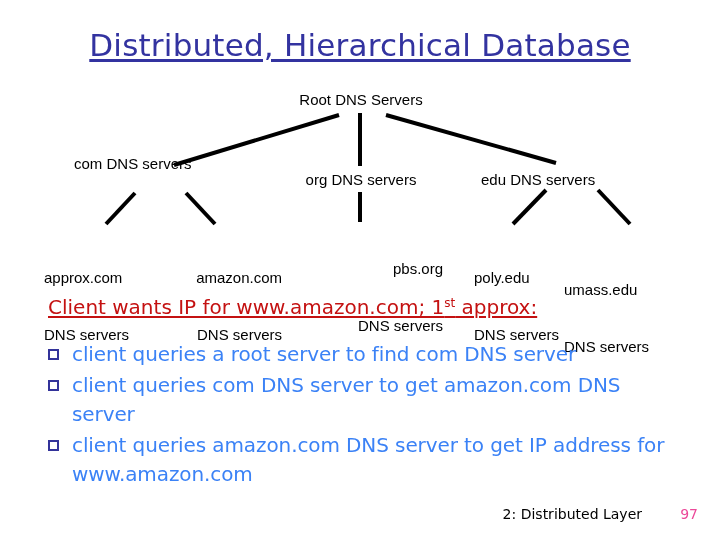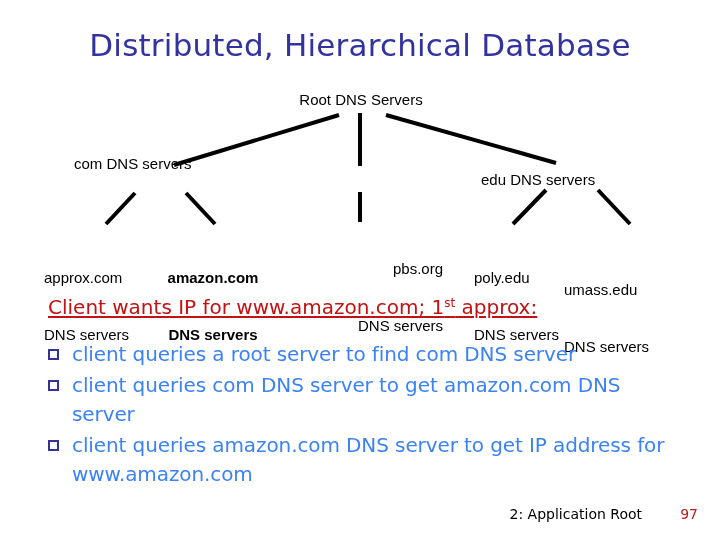--- a/index.html
+++ b/index.html
@@ -21,20 +21,21 @@
     position: absolute;
     left: 0;
     top: 26px;
     width: 720px;
     text-align: center;
     font-family: "DejaVu Sans", sans-serif;
     font-size: 31px;
     line-height: 38px;
     letter-spacing: 0.2px;
     color: #3333a0;
+    text-decoration: underline;
     text-underline-offset: 3px;
     white-space: nowrap;
   }
 
   
   #tree {
     position: absolute;
     left: 0;
     top: 84px;
     width: 720px;
@@ -49,21 +50,21 @@
     color: #000000;
     white-space: pre;
     text-align: center;
   }
   #node-root      { left: 273px; top: 6px;  width: 160px; }
   #node-com       { left: 66px;  top: 70px; width: 172px; text-align: left; }
   #node-org       { left: 273px; top: 86px; width: 160px; }
   #node-edu       { left: 473px; top: 86px; width: 166px; text-align: left; }
 
   #node-yahoo     { left: 36px;  top: 146px; width: 114px; text-align: left; }
-  #node-amazon    { left: 148px; top: 146px; width: 114px; text-align: center; font-weight: bold; }
+  #node-amazon    { left: 160px; top: 146px; width: 114px; text-align: right; }
   #node-pbs       { left: 315px; top: 137px; width: 120px; text-align: right; }
   #node-poly      { left: 466px; top: 146px; width: 110px; text-align: left; }
   #node-umass     { left: 556px; top: 158px; width: 124px; text-align: left; }
 
   
   #tree-lines {
     position: absolute;
     left: 0; top: 0;
     width: 720px; height: 196px;
   }
@@ -131,21 +132,21 @@
     color: #000000;
     white-space: nowrap;
   }
   #footer-page {
     position: absolute;
     right: 22px;
     top: 0;
     font-family: "DejaVu Sans", sans-serif;
     font-size: 14px;
     line-height: 18px;
-    color: #b91c1c;
+    color: #ec4899;
   }
 </style>
 </head>
 <body>
 
 <div id="slide-title">Distributed, Hierarchical Database</div>
 
 <div id="tree">
 
   <svg id="tree-lines" viewBox="0 0 720 196" width="720" height="196" xmlns="http://www.w3.org/2000/svg">
@@ -163,20 +164,21 @@
     <line x1="352" y1="108" x2="352" y2="138" stroke="#000000" stroke-width="4"></line>
 
     <line x1="505" y1="140" x2="538" y2="106" stroke="#000000" stroke-width="4"></line>
 
     <line x1="590" y1="106" x2="622" y2="140" stroke="#000000" stroke-width="4"></line>
   </svg>
 
   <div class="node" id="node-root">Root DNS Servers</div>
 
   <div class="node" id="node-com">com DNS servers</div>
+  <div class="node" id="node-org">org DNS servers</div>
   <div class="node" id="node-edu">edu DNS servers</div>
 
   <div class="node" id="node-yahoo">
     <div>approx.com</div>
     <div>DNS servers</div>
   </div>
   <div class="node" id="node-amazon">
     <div>amazon.com</div>
     <div>DNS servers</div>
   </div>
@@ -209,15 +211,15 @@
   </div>
 
   <div class="bullet-row">
     <span class="bullet-marker"></span>
     <span class="bullet-text">client queries amazon.com DNS server to get IP address for www.amazon.com</span>
   </div>
 
 </div>
 
 <div id="footer">
-  <span id="footer-label">2: Application Root</span>
+  <span id="footer-label">2: Distributed Layer</span>
   <span id="footer-page">97</span>
 </div>
 
 </body></html>

